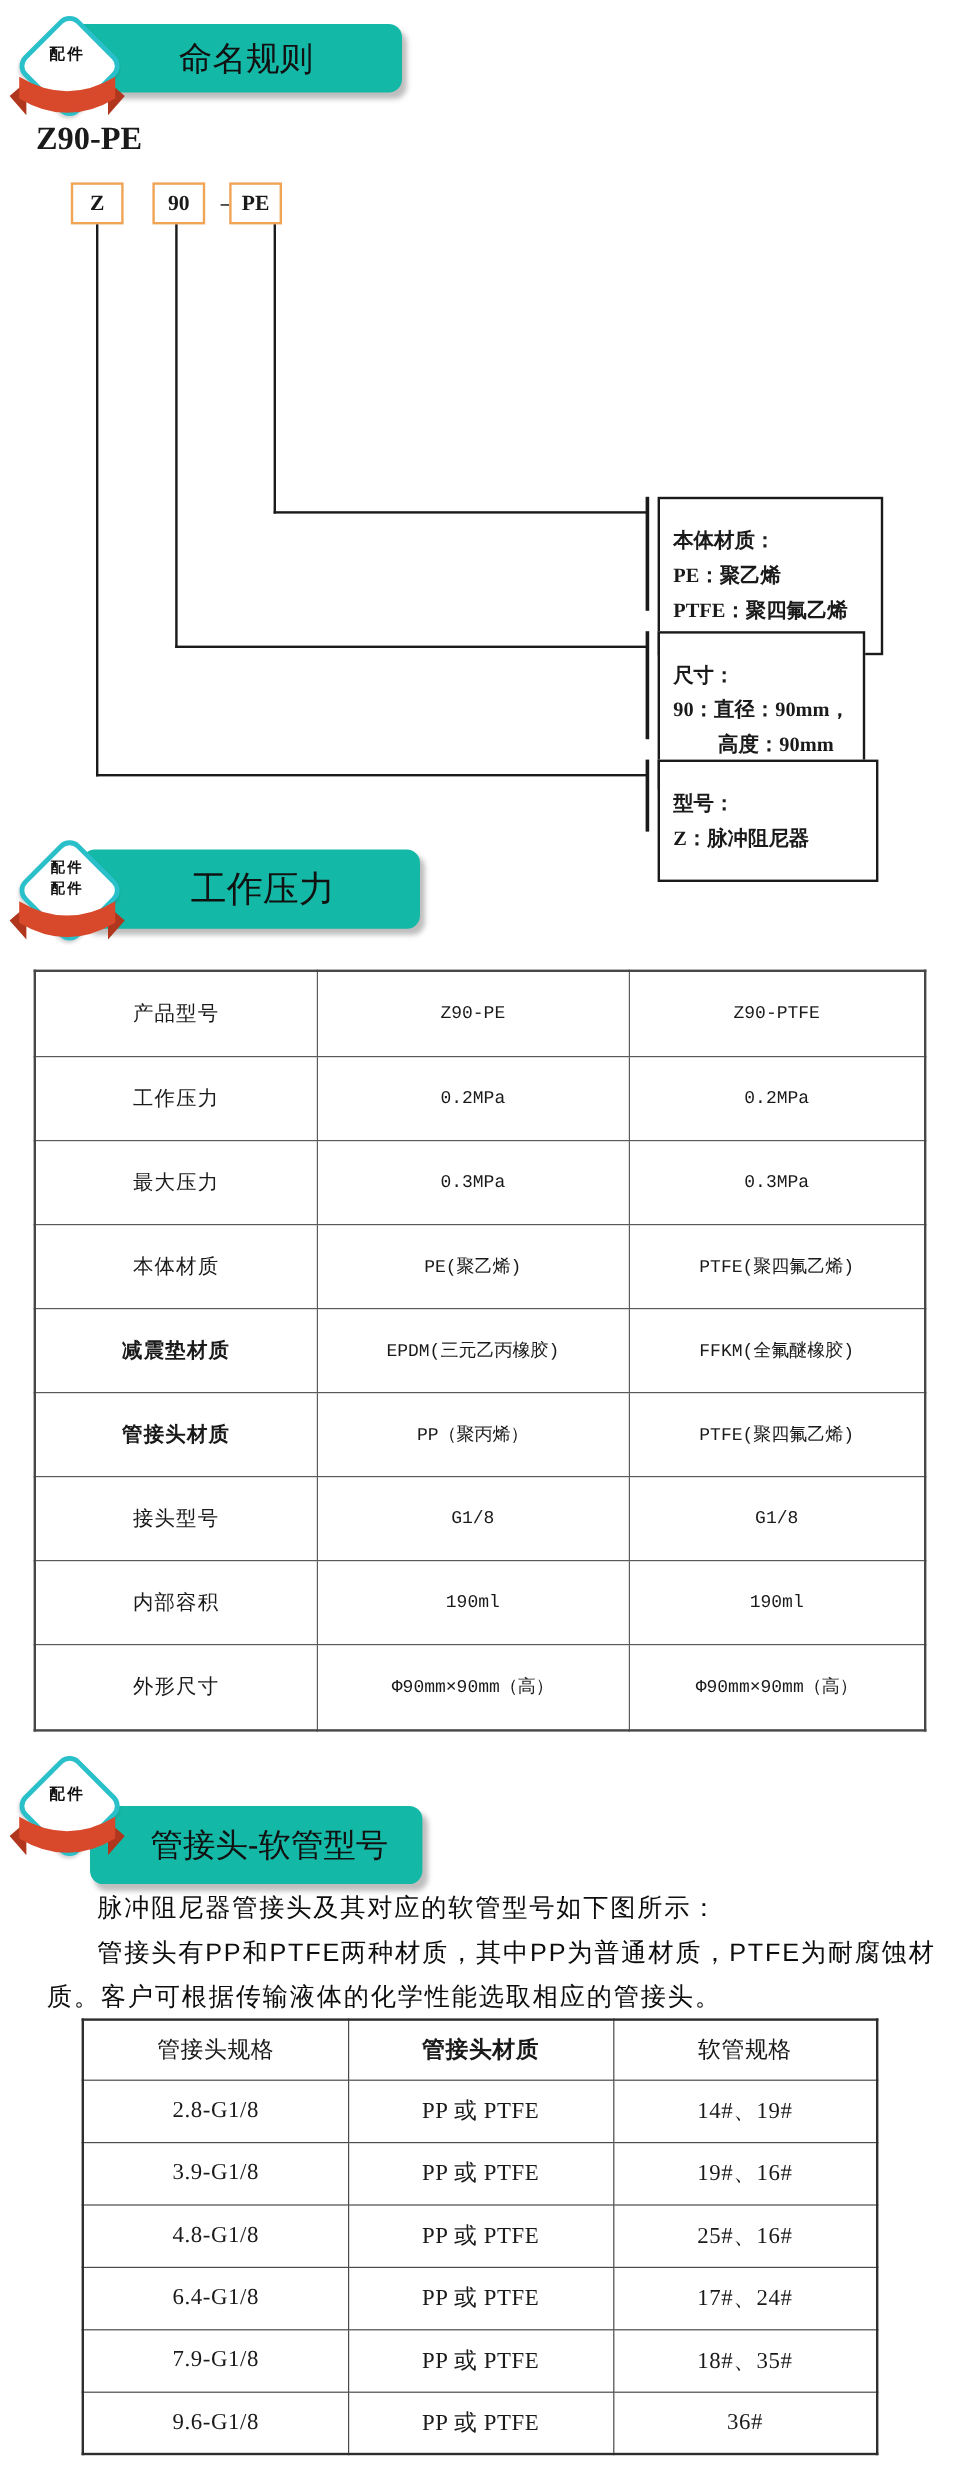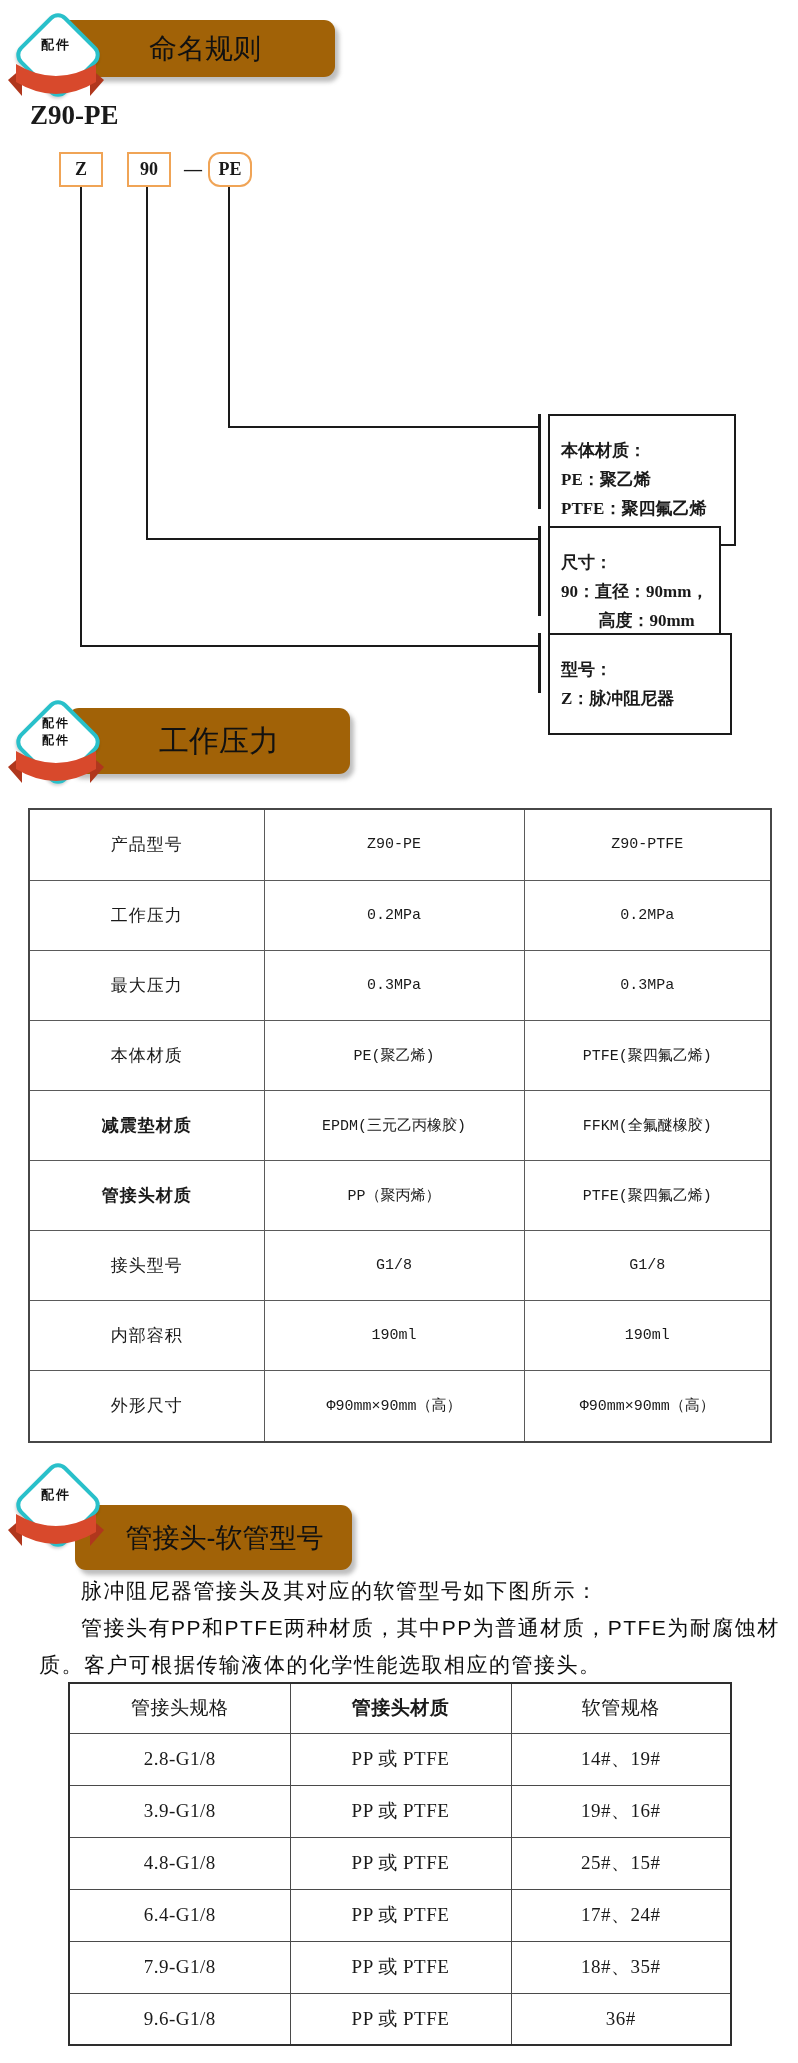--- a/index.html
+++ b/index.html
@@ -15,21 +15,21 @@
     transform:rotate(45deg);box-shadow:1px 2px 3px rgba(0,0,0,.18);
   }
   .badge .ribbon{position:absolute;left:0;bottom:0;width:96px;height:44px;}
   .badge .blabel{
     position:absolute;left:0;top:0;width:96px;height:78px;
     display:flex;flex-direction:column;align-items:center;justify-content:center;
     font-size:13px;font-weight:bold;letter-spacing:2px;color:#111;line-height:1.45;
   }
   
   .banner{
-    position:absolute;background:#a16207;border-radius:11px;z-index:2;
+    position:absolute;background:#14b8a6;border-radius:11px;z-index:2;
     display:flex;align-items:center;justify-content:center;
     color:#111;box-shadow:4px 5px 4px rgba(110,110,110,.45);
   }
   
   .model-title{
     position:absolute;left:30px;top:100px;
     font-family:"Liberation Serif", serif;font-weight:bold;font-size:27px;
   }
   .code-box{
     position:absolute;top:152px;width:44px;height:35px;box-sizing:border-box;
@@ -103,21 +103,21 @@
   <div class="blabel">
     <span>配件</span>
   </div>
 </div>
 
 <div class="model-title">Z90-PE</div>
 
 <div class="code-box" style="left:59px;">Z</div>
 <div class="code-box" style="left:127px;">90</div>
 <div class="code-dash" style="left:181px;width:24px;justify-content:center;">—</div>
-<div class="code-box" style="left:208px;border-radius:12px;">PE</div>
+<div class="code-box" style="left:191px;">PE</div>
 
 <div class="vline" style="left:80px;top:187px;height:460px;"></div>
 <div class="hline" style="left:80px;top:645px;width:459px;"></div>
 <div class="vline" style="left:146px;top:187px;height:353px;"></div>
 <div class="hline" style="left:146px;top:538px;width:393px;"></div>
 <div class="vline" style="left:228px;top:187px;height:241px;"></div>
 <div class="hline" style="left:228px;top:426px;width:311px;"></div>
 <div class="tick" style="top:414px;height:95px;"></div>
 <div class="tick" style="top:526px;height:90px;"></div>
 <div class="tick" style="top:633px;height:60px;"></div>
@@ -248,21 +248,21 @@
     <td>14#、19#</td>
   </tr>
   <tr>
     <td>3.9-G1/8</td>
     <td>PP 或 PTFE</td>
     <td>19#、16#</td>
   </tr>
   <tr>
     <td>4.8-G1/8</td>
     <td>PP 或 PTFE</td>
-    <td>25#、15#</td>
+    <td>25#、16#</td>
   </tr>
   <tr>
     <td>6.4-G1/8</td>
     <td>PP 或 PTFE</td>
     <td>17#、24#</td>
   </tr>
   <tr>
     <td>7.9-G1/8</td>
     <td>PP 或 PTFE</td>
     <td>18#、35#</td>

